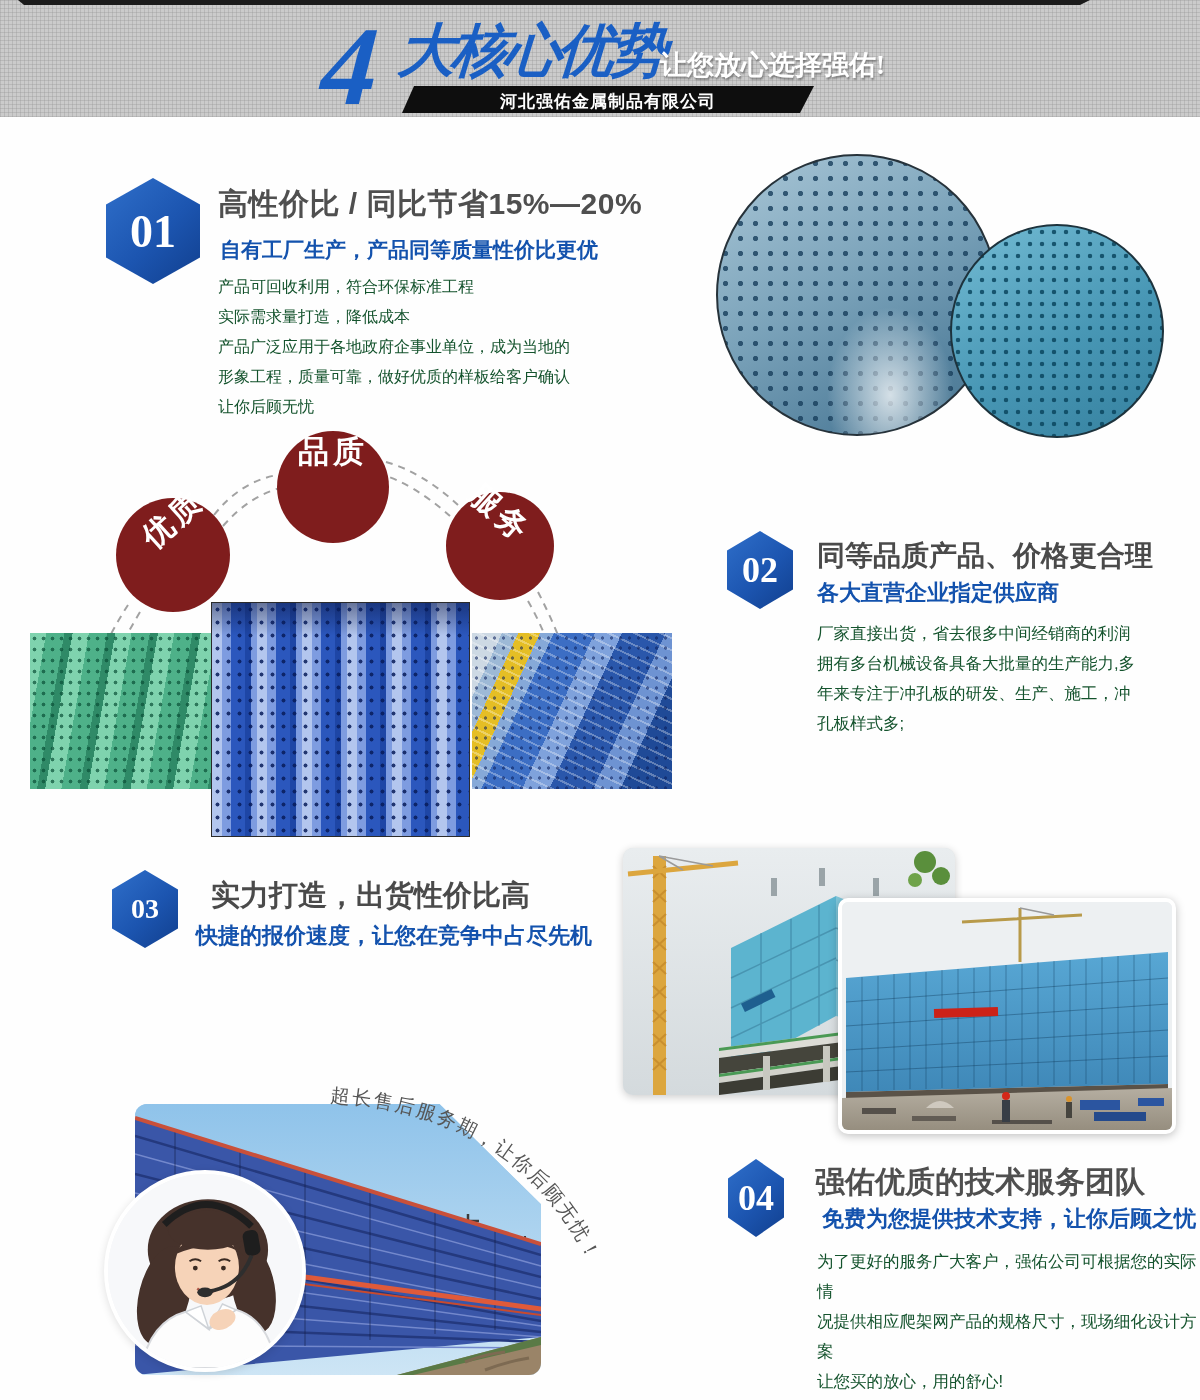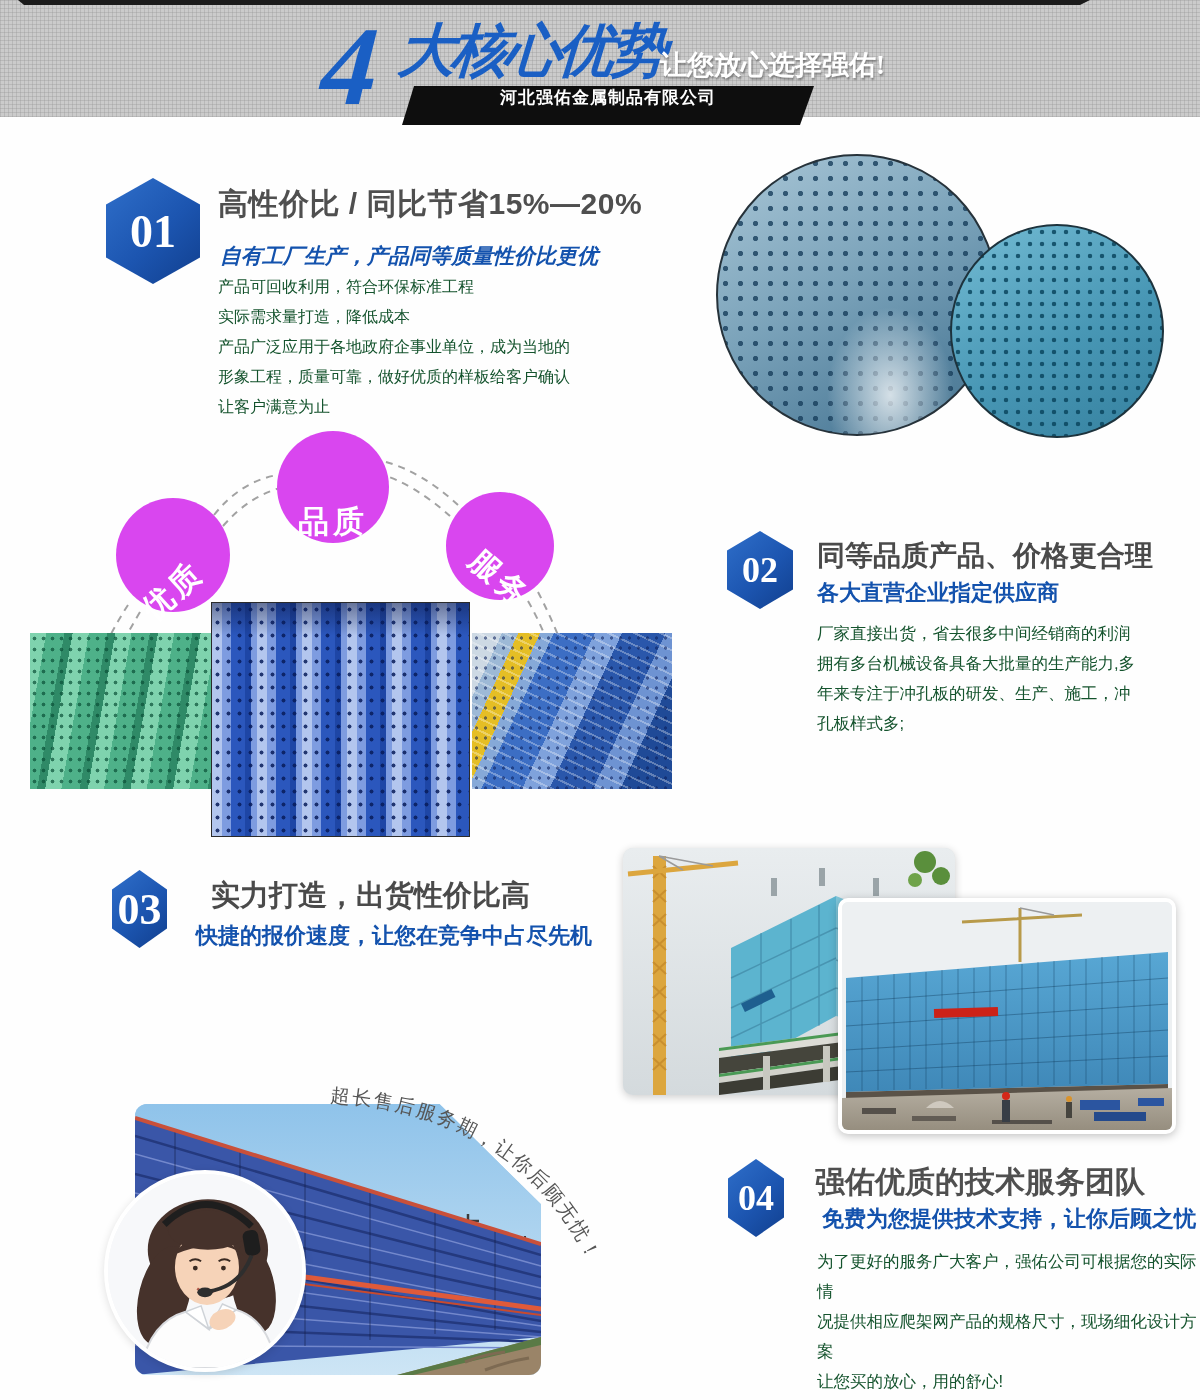--- a/index.html
+++ b/index.html
@@ -13,61 +13,61 @@
       repeating-linear-gradient(0deg, rgba(150,150,150,0.35) 0px, rgba(150,150,150,0.35) 1px, rgba(0,0,0,0) 1px, rgba(0,0,0,0) 4px),
       repeating-linear-gradient(90deg, rgba(150,150,150,0.35) 0px, rgba(150,150,150,0.35) 1px, rgba(0,0,0,0) 1px, rgba(0,0,0,0) 4px);}
   .top-strip{position:absolute;left:18px;top:0;width:1072px;height:5px;background:#1b1b1b;
     clip-path:polygon(0 0,100% 0,calc(100% - 10px) 100%,6px 100%);}
   .big4{position:absolute;left:322px;top:10px;font-family:"Liberation Serif",serif;
     font-style:italic;font-weight:bold;font-size:112px;line-height:1;color:#1a5fc4;transform:skewX(-4deg);}
   .header-title{position:absolute;left:398px;top:22px;font-family:"Liberation Serif",serif;
     font-style:italic;font-weight:bold;font-size:57px;line-height:1;color:#1a5fc4;letter-spacing:-4px;transform:skewX(-3deg);}
   .header-tagline{position:absolute;left:660px;top:47px;font-family:"Liberation Serif",serif;
     font-weight:bold;font-size:27px;color:#ffffff;text-shadow:1px 2px 2px rgba(0,0,0,0.35);}
-  .company-banner{position:absolute;left:402px;top:86px;width:412px;height:39px;background:#0e0e0e;
+  .company-banner{position:absolute;left:402px;top:86px;width:412px;height:27px;background:#0e0e0e;
     clip-path:polygon(12px 0,100% 0,calc(100% - 14px) 100%,0 100%);
-    display:flex;align-items:flex-start;justify-content:center;}
+    display:flex;align-items:flex-end;justify-content:center;}
   .company-banner span{color:#ffffff;font-size:17px;font-weight:bold;letter-spacing:1px;}
 
   
   .hex{position:absolute;clip-path:polygon(50% 0,100% 25%,100% 75%,50% 100%,0 75%,0 25%);
     background:linear-gradient(135deg,#2f6fca 0%,#1c55b0 55%,#113f8e 100%);
     color:#fff;font-family:"Liberation Serif",serif;font-weight:bold;
     display:flex;align-items:center;justify-content:center;text-align:center;}
   .hex-lg{left:106px;top:178px;width:94px;height:106px;font-size:46px;}
   .hex-2{left:727px;top:531px;width:66px;height:78px;font-size:36px;}
-  .hex-3{left:112px;top:870px;width:55px;height:78px;font-size:44px;}
+  .hex-3{left:112px;top:870px;width:66px;height:78px;font-size:28px;}
   .hex-4{left:728px;top:1159px;width:56px;height:78px;font-size:36px;}
 
   
   .abs{position:absolute;}
   .title-sans{font-family:"Liberation Sans",sans-serif;font-weight:bold;color:#4f4f4f;}
   .title-serif{font-family:"Liberation Serif",serif;font-weight:bold;color:#4a4a4a;}
   .subtitle{font-family:"Liberation Serif",serif;font-weight:bold;color:#1352ad;}
   .body-text{color:#14532d;font-family:"Liberation Sans",sans-serif;}
 
   .s1-title{left:218px;top:184px;font-size:30px;letter-spacing:.5px;}
-  .s1-sub{left:220px;top:242px;font-size:21px;font-style:italic;}
+  .s1-sub{left:220px;top:236px;font-size:21px;}
   .s1-body{left:218px;top:272px;font-size:16px;line-height:30px;}
 
   .s2-title{left:817px;top:537px;font-size:28px;}
   .s2-sub{left:817px;top:578px;font-size:22px;}
   .s2-body{left:817px;top:618px;font-size:16.5px;line-height:30px;}
 
   .s3-title{left:211px;top:876px;font-size:29px;}
   .s3-sub{left:196px;top:921px;font-size:22px;}
   .s3-body{left:198px;top:962px;font-size:16px;line-height:28px;}
 
   .s4-title{left:815px;top:1162px;font-size:30px;}
   .s4-sub{left:822px;top:1204px;font-size:22px;}
   .s4-body{left:817px;top:1246px;font-size:16.5px;line-height:30px;}
 
   
-  .gray-circle{position:absolute;border-radius:50%;background:#d946ef;color:#fff;
-    font-weight:bold;display:flex;align-items:flex-end;justify-content:center;
+  .gray-circle{position:absolute;border-radius:50%;background:#7f1d1d;color:#fff;
+    font-weight:bold;display:flex;align-items:flex-start;justify-content:center;
     font-size:31px;letter-spacing:4px;}
   .c-top{left:277px;top:431px;width:112px;height:112px;}
   .c-left{left:116px;top:498px;width:114px;height:114px;}
   .c-left span{transform:rotate(-42deg);}
   .c-right{left:446px;top:492px;width:108px;height:108px;}
   .c-right span{transform:rotate(42deg);}
   .dash-svg{position:absolute;left:60px;top:420px;width:560px;height:270px;}
 
   
   .pcircle1{position:absolute;left:716px;top:154px;width:282px;height:282px;border-radius:50%;
@@ -137,21 +137,21 @@
   <div class="hex hex-lg">
     <span>01</span>
   </div>
   <div class="abs title-sans s1-title">高性价比 / 同比节省15%—20%</div>
   <div class="abs subtitle s1-sub">自有工厂生产，产品同等质量性价比更优</div>
   <div class="abs body-text s1-body">
     <div>产品可回收利用，符合环保标准工程</div>
     <div>实际需求量打造，降低成本</div>
     <div>产品广泛应用于各地政府企事业单位，成为当地的</div>
     <div>形象工程，质量可靠，做好优质的样板给客户确认</div>
-    <div>让客户满意为止</div>
+    <div>让你后顾无忧</div>
   </div>
 
   <div class="pcircle1"></div>
   <div class="pcircle2"></div>
 
   <svg class="dash-svg" viewBox="0 0 560 270">
     <g fill="none" stroke="#a2a2a2" stroke-width="2" stroke-dasharray="7 6">
       <path d="M 154 95 Q 180 62 217 55"></path>
       <path d="M 163 106 Q 190 75 224 67"></path>
       <path d="M 326 42 Q 362 52 398 85"></path>

